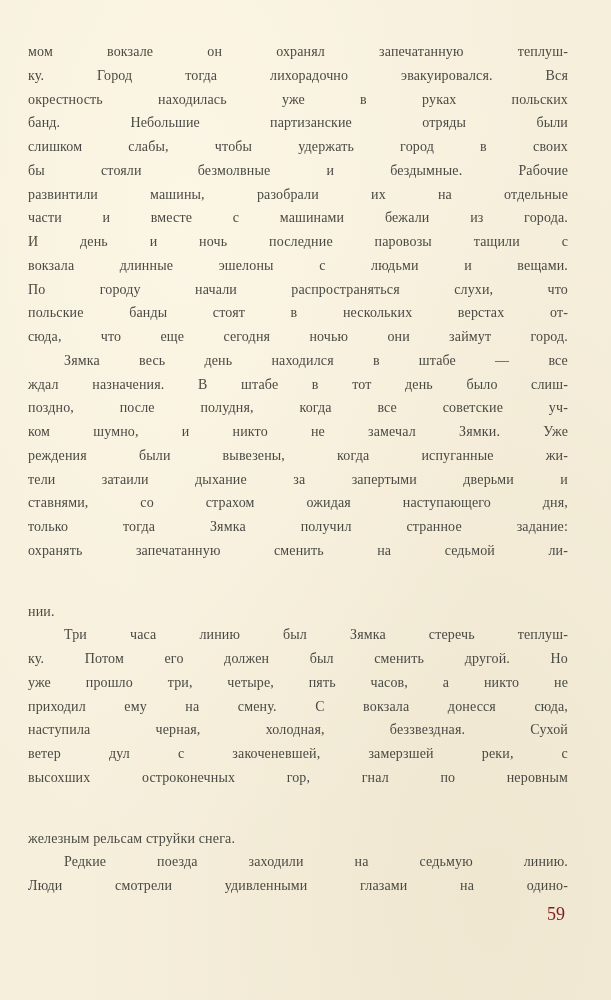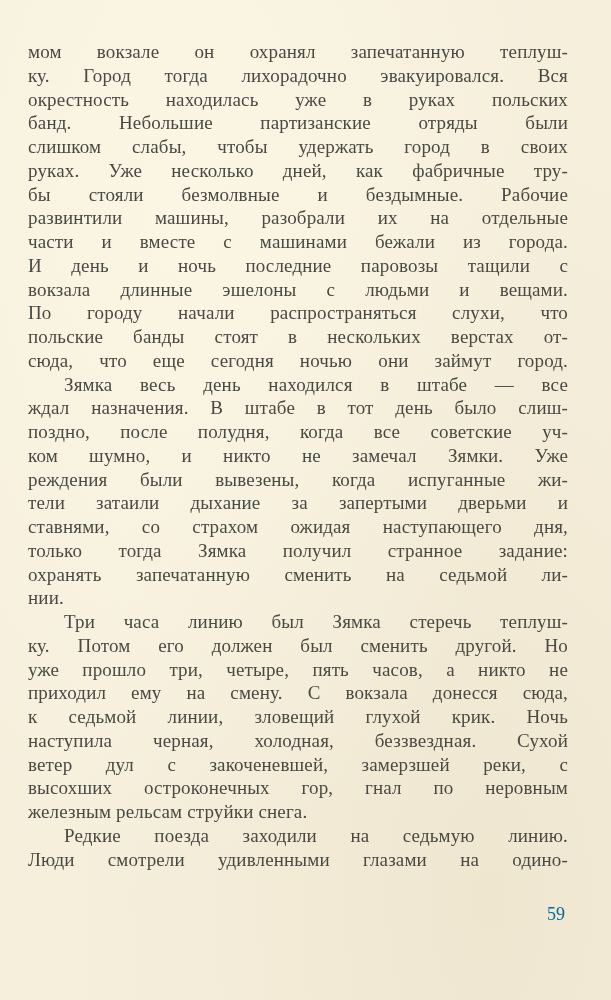--- a/index.html
+++ b/index.html
@@ -21,53 +21,53 @@
     .page {
       position: absolute;
       left: 28px;
       top: 40px;
       width: 540px;
     }
     .line {
       display: block;
       height: 23.75px;
       line-height: 23.75px;
-      font-size: 19px;
+      font-size: 14px;
       text-align: justify;
       text-align-last: justify;
       white-space: nowrap;
       letter-spacing: 0.15px;
     }
     .line.indent {
       padding-left: 36px;
     }
     .line.last {
       text-align-last: left;
+      margin-top: 37px;
     }
     .page-number {
       position: absolute;
       left: 547px;
       top: 904px;
       font-size: 18px;
       font-family: "Liberation Serif", "DejaVu Serif", serif;
-      color: #0369a1;
+      color: #7f1d1d;
     }
   </style>
 </head>
 <body>
 
 <div class="page">
 
   <div>
     <span class="line">мом вокзале он охранял запечатанную теплуш-</span>
     <span class="line">ку. Город тогда лихорадочно эвакуировался. Вся</span>
     <span class="line">окрестность находилась уже в руках польских</span>
     <span class="line">банд. Небольшие партизанские отряды были</span>
     <span class="line">слишком слабы, чтобы удержать город в своих</span>
-    <span class="line">руках. Уже несколько дней, как фабричные тру-</span>
     <span class="line">бы стояли безмолвные и бездымные. Рабочие</span>
     <span class="line">развинтили машины, разобрали их на отдельные</span>
     <span class="line">части и вместе с машинами бежали из города.</span>
     <span class="line">И день и ночь последние паровозы тащили с</span>
     <span class="line">вокзала длинные эшелоны с людьми и вещами.</span>
     <span class="line">По городу начали распространяться слухи, что</span>
     <span class="line">польские банды стоят в нескольких верстах от-</span>
     <span class="line">сюда, что еще сегодня ночью они займут город.</span>
   </div>
 
@@ -82,21 +82,20 @@
     <span class="line">только тогда Зямка получил странное задание:</span>
     <span class="line">охранять запечатанную сменить на седьмой ли-</span>
     <span class="line last">нии.</span>
   </div>
 
   <div>
     <span class="line indent">Три часа линию был Зямка стеречь теплуш-</span>
     <span class="line">ку. Потом его должен был сменить другой. Но</span>
     <span class="line">уже прошло три, четыре, пять часов, а никто не</span>
     <span class="line">приходил ему на смену. С вокзала донесся сюда,</span>
-    <span class="line">к седьмой линии, зловещий глухой крик. Ночь</span>
     <span class="line">наступила черная, холодная, беззвездная. Сухой</span>
     <span class="line">ветер дул с закоченевшей, замерзшей реки, с</span>
     <span class="line">высохших остроконечных гор, гнал по неровным</span>
     <span class="line last">железным рельсам струйки снега.</span>
   </div>
 
   <div>
     <span class="line indent">Редкие поезда заходили на седьмую линию.</span>
     <span class="line">Люди смотрели удивленными глазами на одино-</span>
   </div>

